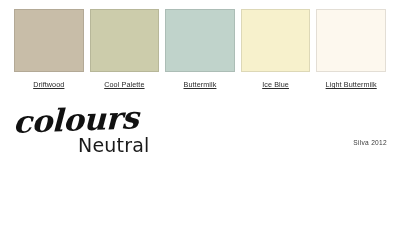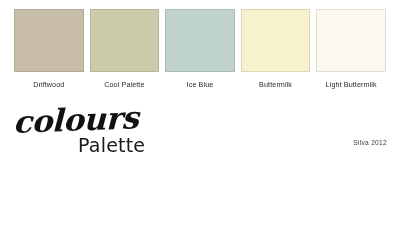--- a/index.html
+++ b/index.html
@@ -63,20 +63,21 @@
   }
 
   .label-cell {
     flex: 1 1 0;
     text-align: center;
     font-size: 7.2px;
     line-height: 13px;
     color: #2a2a2a;
     letter-spacing: 0.1px;
     white-space: nowrap;
+    text-decoration: underline;
   }
 
   
   #brand-logo {
     position: absolute;
     left: 14px;
     top: 104px;
     width: 210px;
     height: 52px;
   }
@@ -140,25 +141,25 @@
       <div class="swatch-chip" style="background: rgb(247, 241, 204);"></div>
     </div>
     <div class="swatch-cell">
       <div class="swatch-chip" style="background: rgb(253, 248, 238);"></div>
     </div>
   </div>
 
   <div id="swatch-labels">
     <div class="label-cell">Driftwood</div>
     <div class="label-cell">Cool Palette</div>
+    <div class="label-cell">Buttermilk</div>
     <div class="label-cell">Ice Blue</div>
-    <div class="label-cell">Buttermilk</div>
     <div class="label-cell">Light Buttermilk</div>
   </div>
 
   <div id="brand-logo">
     <div id="brand-script">colours</div>
-    <div id="brand-sub">Palette</div>
+    <div id="brand-sub">Neutral</div>
   </div>
 
   <div id="signature">Silva 2012</div>
 
 </div>
 
 </body></html>

